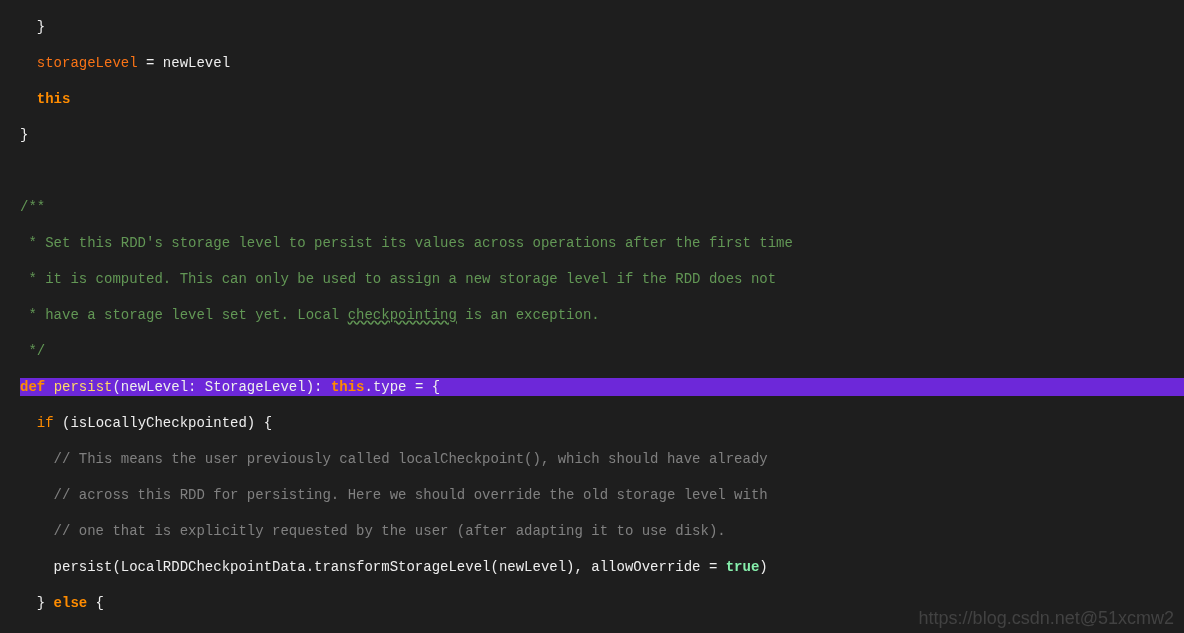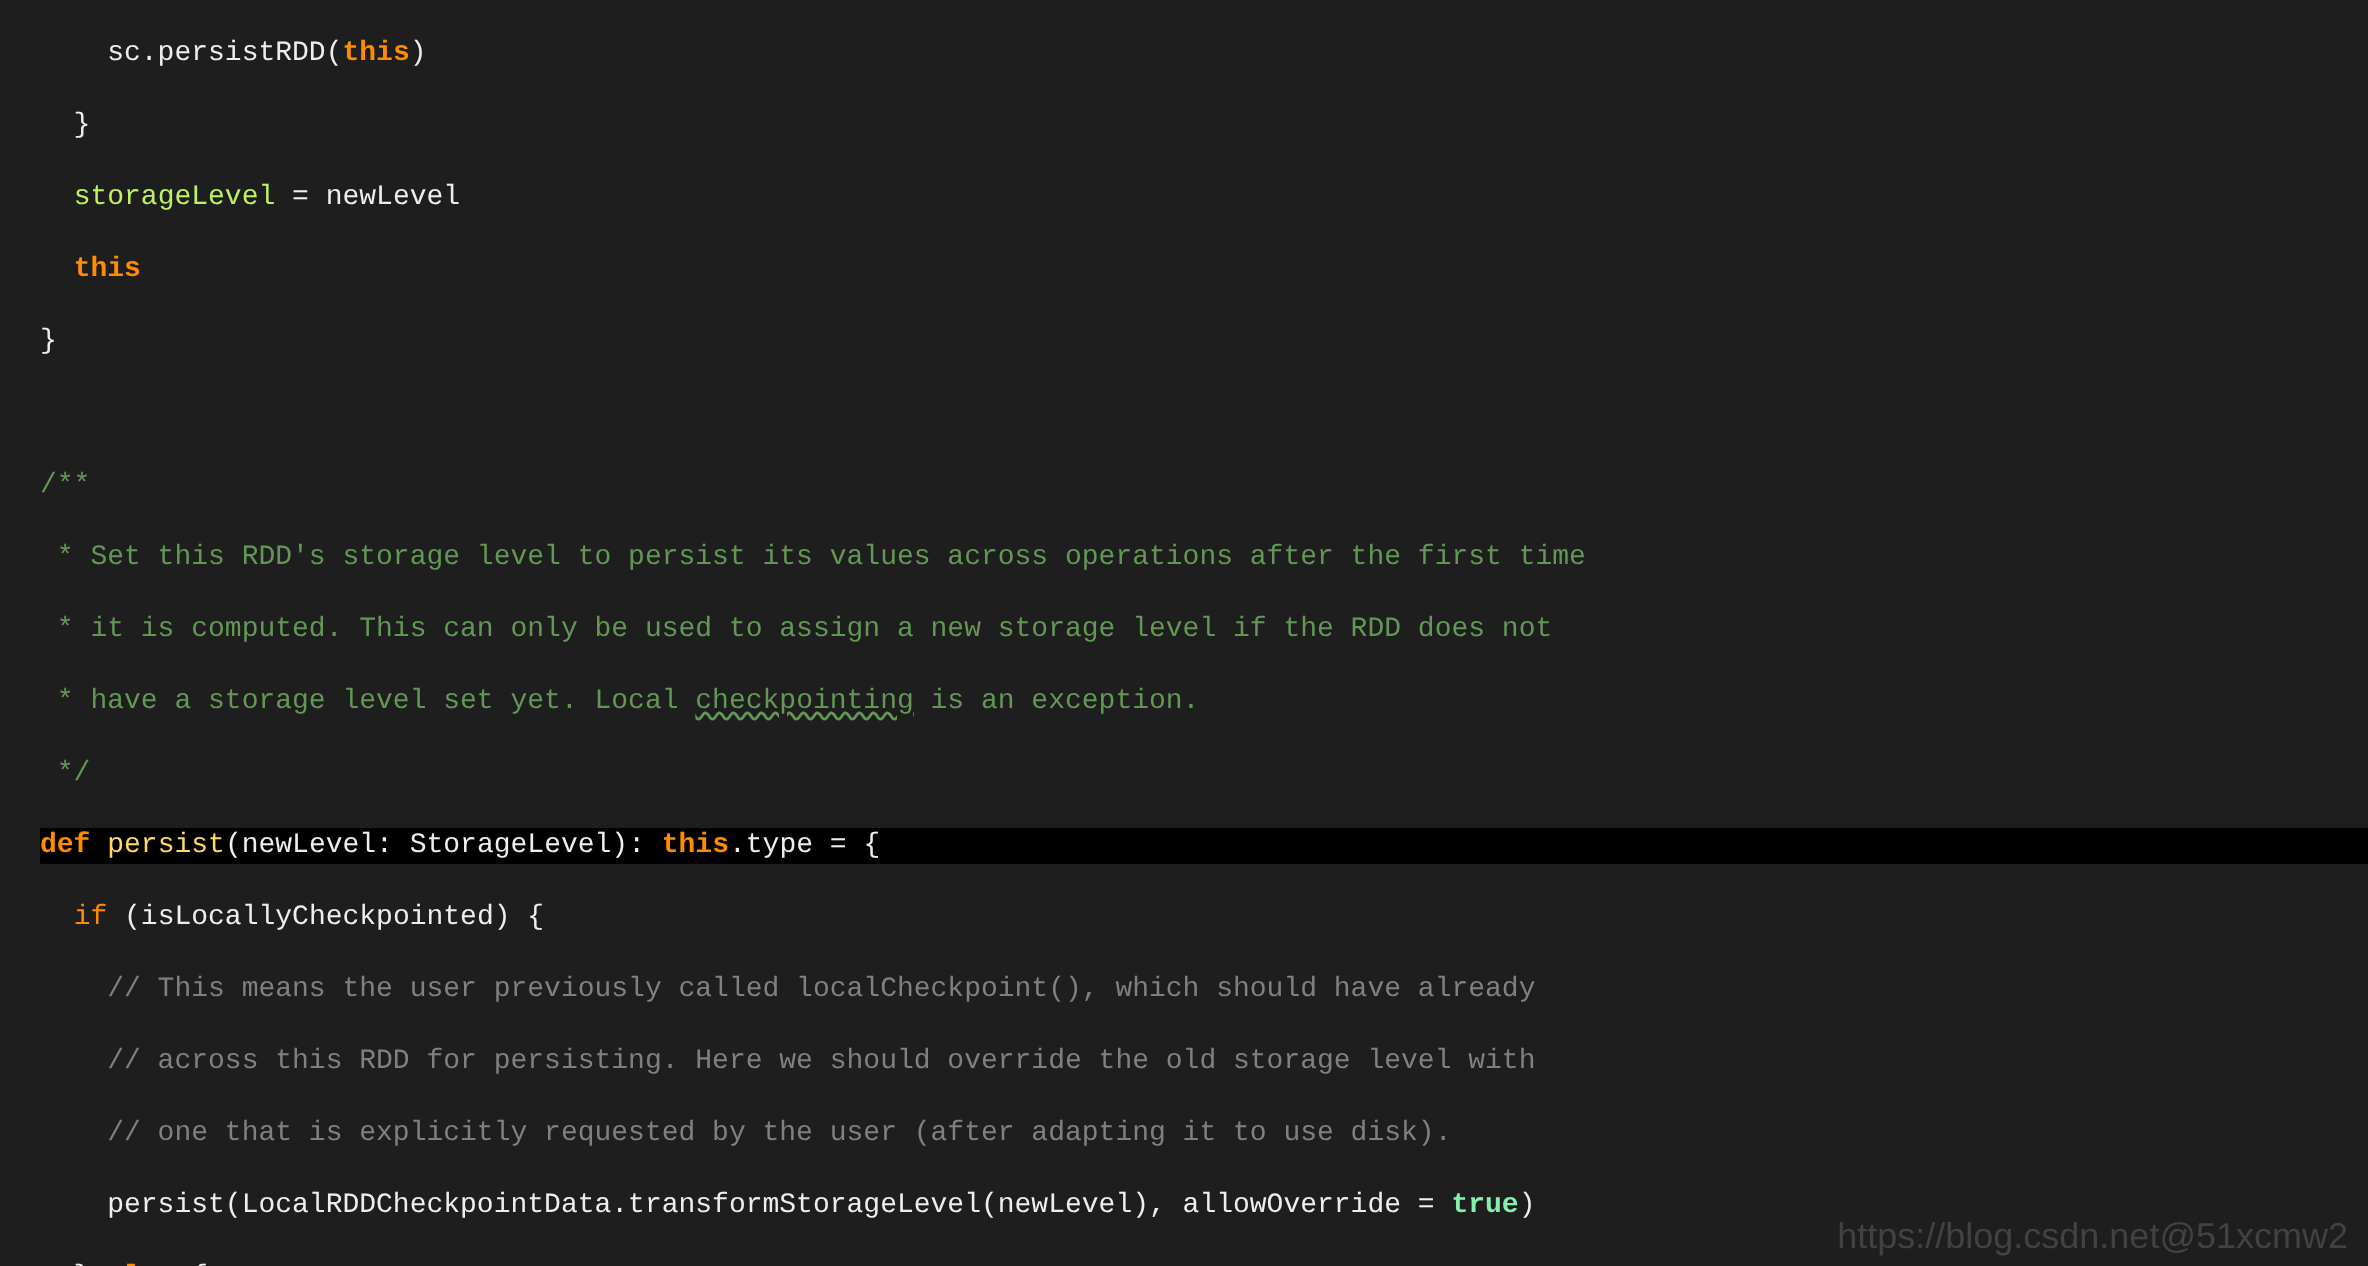--- a/index.html
+++ b/index.html
@@ -12,47 +12,46 @@
     width: 1184px;
     height: 633px;
     overflow: hidden;
     position: relative;
   }
   .editor {
     padding: 0 0 0 20px;
     white-space: pre;
   }
   .line { min-height: 18px; }
-  .line.hl { background: #000000; }
+  .line.hl { background: #6d28d9; }
   .k-def { color: #ff8c00; font-weight: bold; }
   .k-if  { color: #ff8c00; font-weight: normal; }
   .k-else{ color: #ff8c00; font-weight: bold; }
   .k-this{ color: #ff8c00; font-weight: bold; }
   .k-true{ color: #86efac; font-weight: bold; }
   .fn    { color: #ffd966; }
   .ident { color: #eeeeee; }
-  .mem   { color: #bef264; }
+  .mem   { color: #f97316; }
   .cmt   { color: #808080; }
   .jdoc2 { color: #629755; }
   .underline { text-decoration: underline wavy #629755; }
   .watermark {
     position: absolute;
     bottom: 6px;
     right: 10px;
     color: #5a5a5a;
     font-family: Arial, sans-serif;
     font-size: 18px;
     opacity: 0.6;
   }
 </style>
 </head>
 <body>
 
 <div class="editor">
-<div class="line"><span class="ident">    sc.persistRDD(</span><span class="k-this">this</span><span class="ident">)</span></div>
 <div class="line"><span class="ident">  }</span></div>
 <div class="line"><span class="ident">  </span><span class="mem">storageLevel</span><span class="ident"> = newLevel</span></div>
 <div class="line"><span class="ident">  </span><span class="k-this">this</span></div>
 <div class="line"><span class="ident">}</span></div>
 <div class="line"> </div>
 <div class="line"><span class="jdoc2">/**</span></div>
 <div class="line"><span class="jdoc2"> * Set this RDD's storage level to persist its values across operations after the first time</span></div>
 <div class="line"><span class="jdoc2"> * it is computed. This can only be used to assign a new storage level if the RDD does not</span></div>
 <div class="line"><span class="jdoc2"> * have a storage level set yet. Local </span><span class="jdoc2 underline">checkpointing</span><span class="jdoc2"> is an exception.</span></div>
 <div class="line"><span class="jdoc2"> */</span></div>

